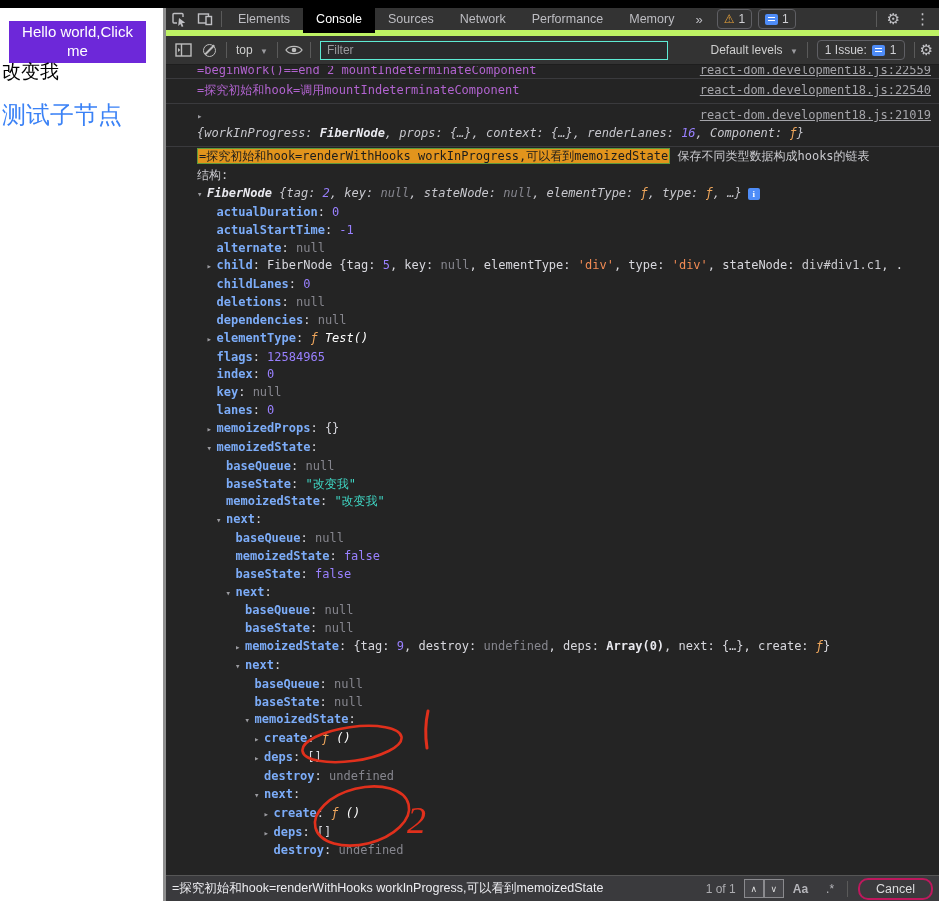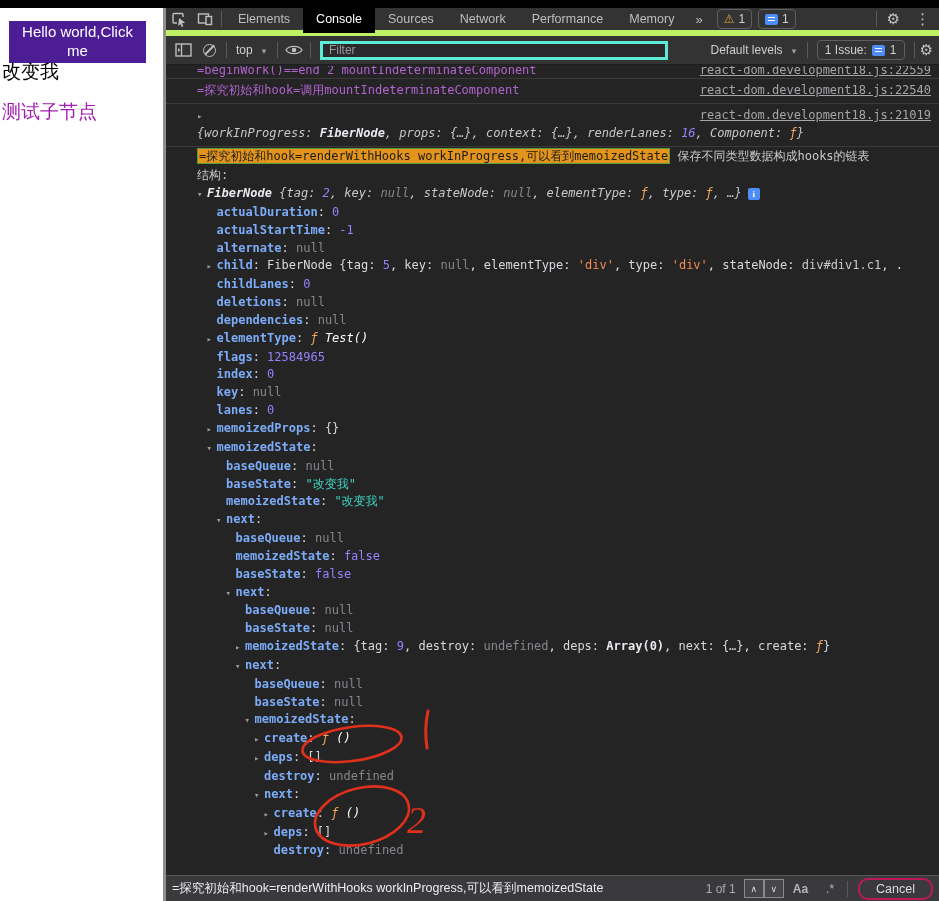--- a/index.html
+++ b/index.html
@@ -4,24 +4,24 @@
 <style>
   * { box-sizing: border-box; margin: 0; padding: 0; }
   html,body { width: 939px; height: 901px; }
   body { position: relative; overflow: hidden; background: #fff; font-family: "Liberation Sans", sans-serif; }
 
   .top-strip { position: absolute; left:0; top:0; width:100%; height:8px; background:#000; z-index:6; }
 
   
   .app { position:absolute; left:0; top:8px; width:163px; bottom:0; background:#fff; }
   .app-button { position:absolute; left:9px; top:13px; width:137px; min-height:38px;
-    background:#4c1d95; color:#fff; border:none; font-family:"Liberation Sans",sans-serif;
+    background:#6d28d9; color:#fff; border:none; font-family:"Liberation Sans",sans-serif;
     font-size:15px; line-height:1.25; text-align:center; padding:2px; cursor:pointer; }
   .app-text1 { position:absolute; left:2px; top:51px; font-size:19px; color:#000; }
-  .app-text2 { position:absolute; left:2px; top:91px; font-size:19px; color:#a21caf; }
+  .app-text2 { position:absolute; left:2px; top:91px; font-size:24px; color:#3b82f6; }
   .vdivider { position:absolute; left:163px; top:8px; width:3px; bottom:0; background:#8f8f8f; z-index:5; }
 
   
   .devtools { position:absolute; left:166px; top:8px; right:0; bottom:0; background:#242424;
     color:#c9c9ce; font-size:12px; }
 
   .tabbar { height:28px; background:#333; display:flex; align-items:center; border-bottom:6px solid #bef264; }
   .tb-iconbtn { width:26px; height:28px; display:flex; align-items:center; justify-content:center; cursor:pointer; }
   .tbar-div { width:1px; height:16px; background:#5a5a5a; margin:0 3px; }
   .tab { padding:0 13px; line-height:28px; color:#bdbdc2; font-size:12.5px; cursor:pointer; white-space:nowrap; }
@@ -34,21 +34,21 @@
   .chat-icon::after { content:""; position:absolute; left:3px; top:3px; width:7px; height:1.5px;
     background:#fff; box-shadow:0 3px 0 #fff; }
   .gear { color:#c2c2c6; font-size:15px; padding:0 7px; cursor:pointer; }
   .kebab { color:#c2c2c6; font-size:15px; padding:0 8px; cursor:pointer; letter-spacing:1px; }
 
   .conbar { height:29px; background:#333; display:flex; align-items:center; border-bottom:1px solid #1e1e1e; padding:0 4px; }
   .nosign { width:13px; height:13px; border:1.5px solid #bdbdbd; border-radius:50%; position:relative; margin:0 7px; cursor:pointer; }
   .nosign::after { content:""; position:absolute; left:-1px; top:4.6px; width:13px; height:1.5px; background:#bdbdbd; transform:rotate(-45deg); }
   .ctx-select { color:#cfcfcf; font-size:12px; padding:0 6px; cursor:pointer; white-space:nowrap; }
   .caret { font-size:8px; color:#9a9a9e; margin-left:4px; }
-  .filter-input { width:348px; height:19px; background:#2a2a2c; border:3px solid #5eead4; color:#ddd;
+  .filter-input { width:348px; height:19px; background:#2a2a2c; border:1px solid #5eead4; color:#ddd;
     font-size:12px; padding:0 6px; margin-left:6px; font-family:"Liberation Sans",sans-serif; }
   .filter-input::placeholder { color:#9a9a9e; }
   .levels { margin-left:auto; color:#cfcfcf; cursor:pointer; white-space:nowrap; }
   .issue-box { display:flex; align-items:center; gap:5px; border:1px solid #5f5f64; border-radius:4px;
     padding:2px 7px; margin:0 6px; color:#d0d0d4; cursor:pointer; white-space:nowrap; }
 
   
   .console { position:absolute; top:58px; left:0; right:0; bottom:26px; overflow:hidden;
     font-family:"DejaVu Sans Mono",monospace; font-size:12px; background:#242424; }
   .msg { border-bottom:1px solid #3a3a3d; padding:3px 8px 4px 31px; line-height:17px; }

